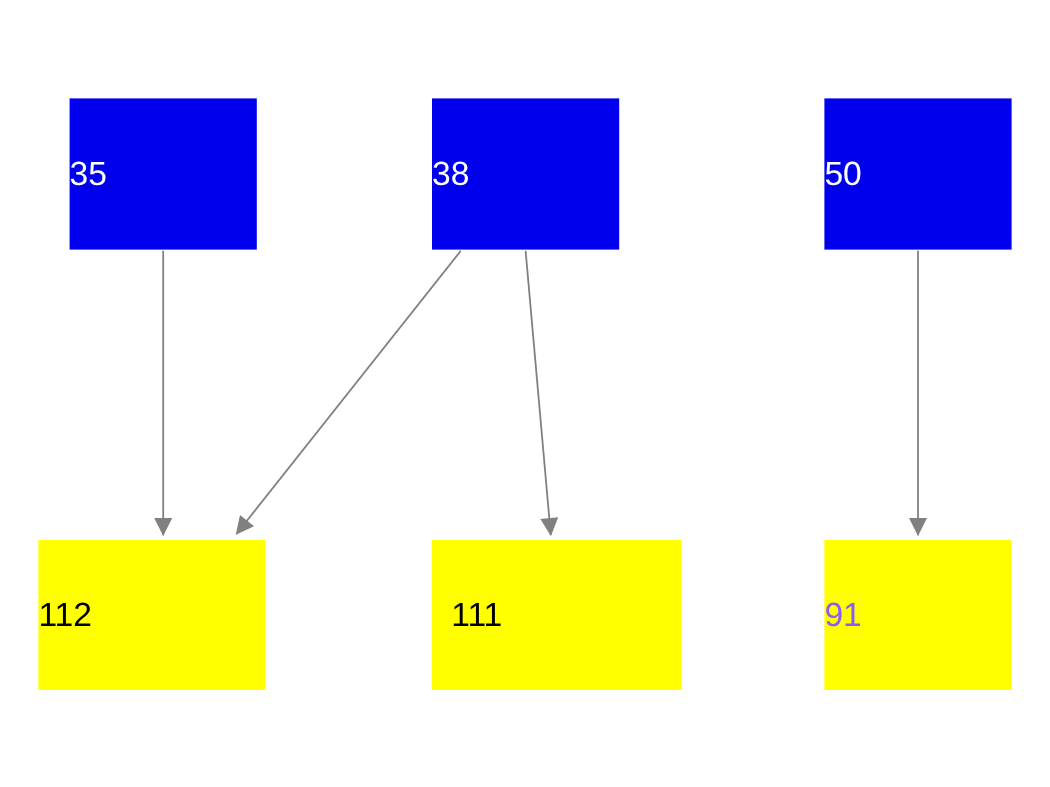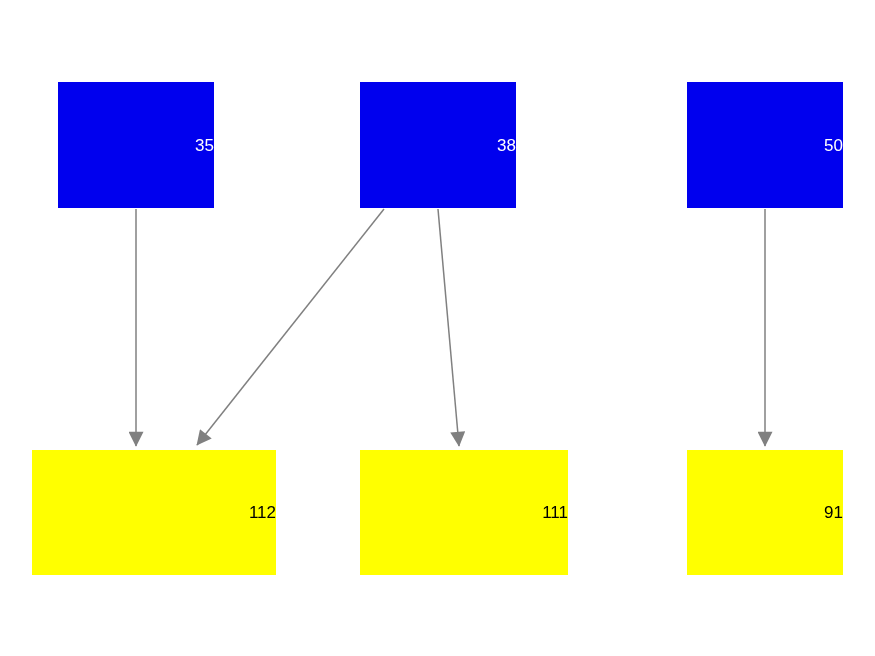--- a/index.html
+++ b/index.html
@@ -31,22 +31,22 @@
     stroke-width:1.5;
     fill:none;
   }
   #arrowhead path{
     fill:var(--edge-color);
   }
   .node{
     position:absolute;
     display:flex;
     align-items:center;
-    justify-content:flex-end;
-    font-size:17px;
+    justify-content:flex-start;
+    font-size:28px;
     line-height:1;
     box-sizing:border-box;
     user-select:none;
   }
 </style>
 </head>
 <body>
 
 <div id="canvas">
   <svg id="edge-layer" width="875" height="656" viewBox="0 0 875 656" xmlns="http://www.w3.org/2000/svg">
@@ -57,28 +57,28 @@
     </defs>
   <line x1="136" y1="209" x2="136" y2="446" class="edge" marker-end="url(#arrowhead)"></line>
       <line x1="384" y1="209" x2="197" y2="445" class="edge" marker-end="url(#arrowhead)"></line>
       <line x1="438" y1="209" x2="459" y2="446" class="edge" marker-end="url(#arrowhead)"></line>
       <line x1="765" y1="209" x2="765" y2="446" class="edge" marker-end="url(#arrowhead)"></line>
     </svg>
 
 <div class="node" style="left: 58px; top: 82px; width: 156px; height: 126px; background: rgb(0, 0, 238); color: rgb(255, 255, 255);">
       <span>35</span>
     </div>
-    <div class="node" style="left: 360px; top: 82px; width: 156px; height: 126px; background: rgb(0, 0, 238); color: rgb(255, 255, 255); padding-left: 12px;">
+    <div class="node" style="left: 360px; top: 82px; width: 156px; height: 126px; background: rgb(0, 0, 238); color: rgb(255, 255, 255);">
       <span>38</span>
     </div>
     <div class="node" style="left: 687px; top: 82px; width: 156px; height: 126px; background: rgb(0, 0, 238); color: rgb(255, 255, 255);">
       <span>50</span>
     </div>
-    <div class="node" style="left: 32px; top: 450px; width: 244px; height: 125px; background: rgb(255, 255, 0); color: rgb(0, 0, 0);">
+    <div class="node" style="left: 32px; top: 450px; width: 189px; height: 125px; background: rgb(255, 255, 0); color: rgb(0, 0, 0);">
       <span>112</span>
     </div>
     <div class="node" style="left: 360px; top: 450px; width: 208px; height: 125px; background: rgb(255, 255, 0); color: rgb(0, 0, 0); padding-left: 16px;">
       <span>111</span>
     </div>
-    <div class="node" style="left: 687px; top: 450px; width: 156px; height: 125px; background: rgb(255, 255, 0); color: #000000;">
+    <div class="node" style="left: 687px; top: 450px; width: 156px; height: 125px; background: rgb(255, 255, 0); color: #8b5cf6;">
       <span>91</span>
     </div>
   </div>
 
 </body></html>

